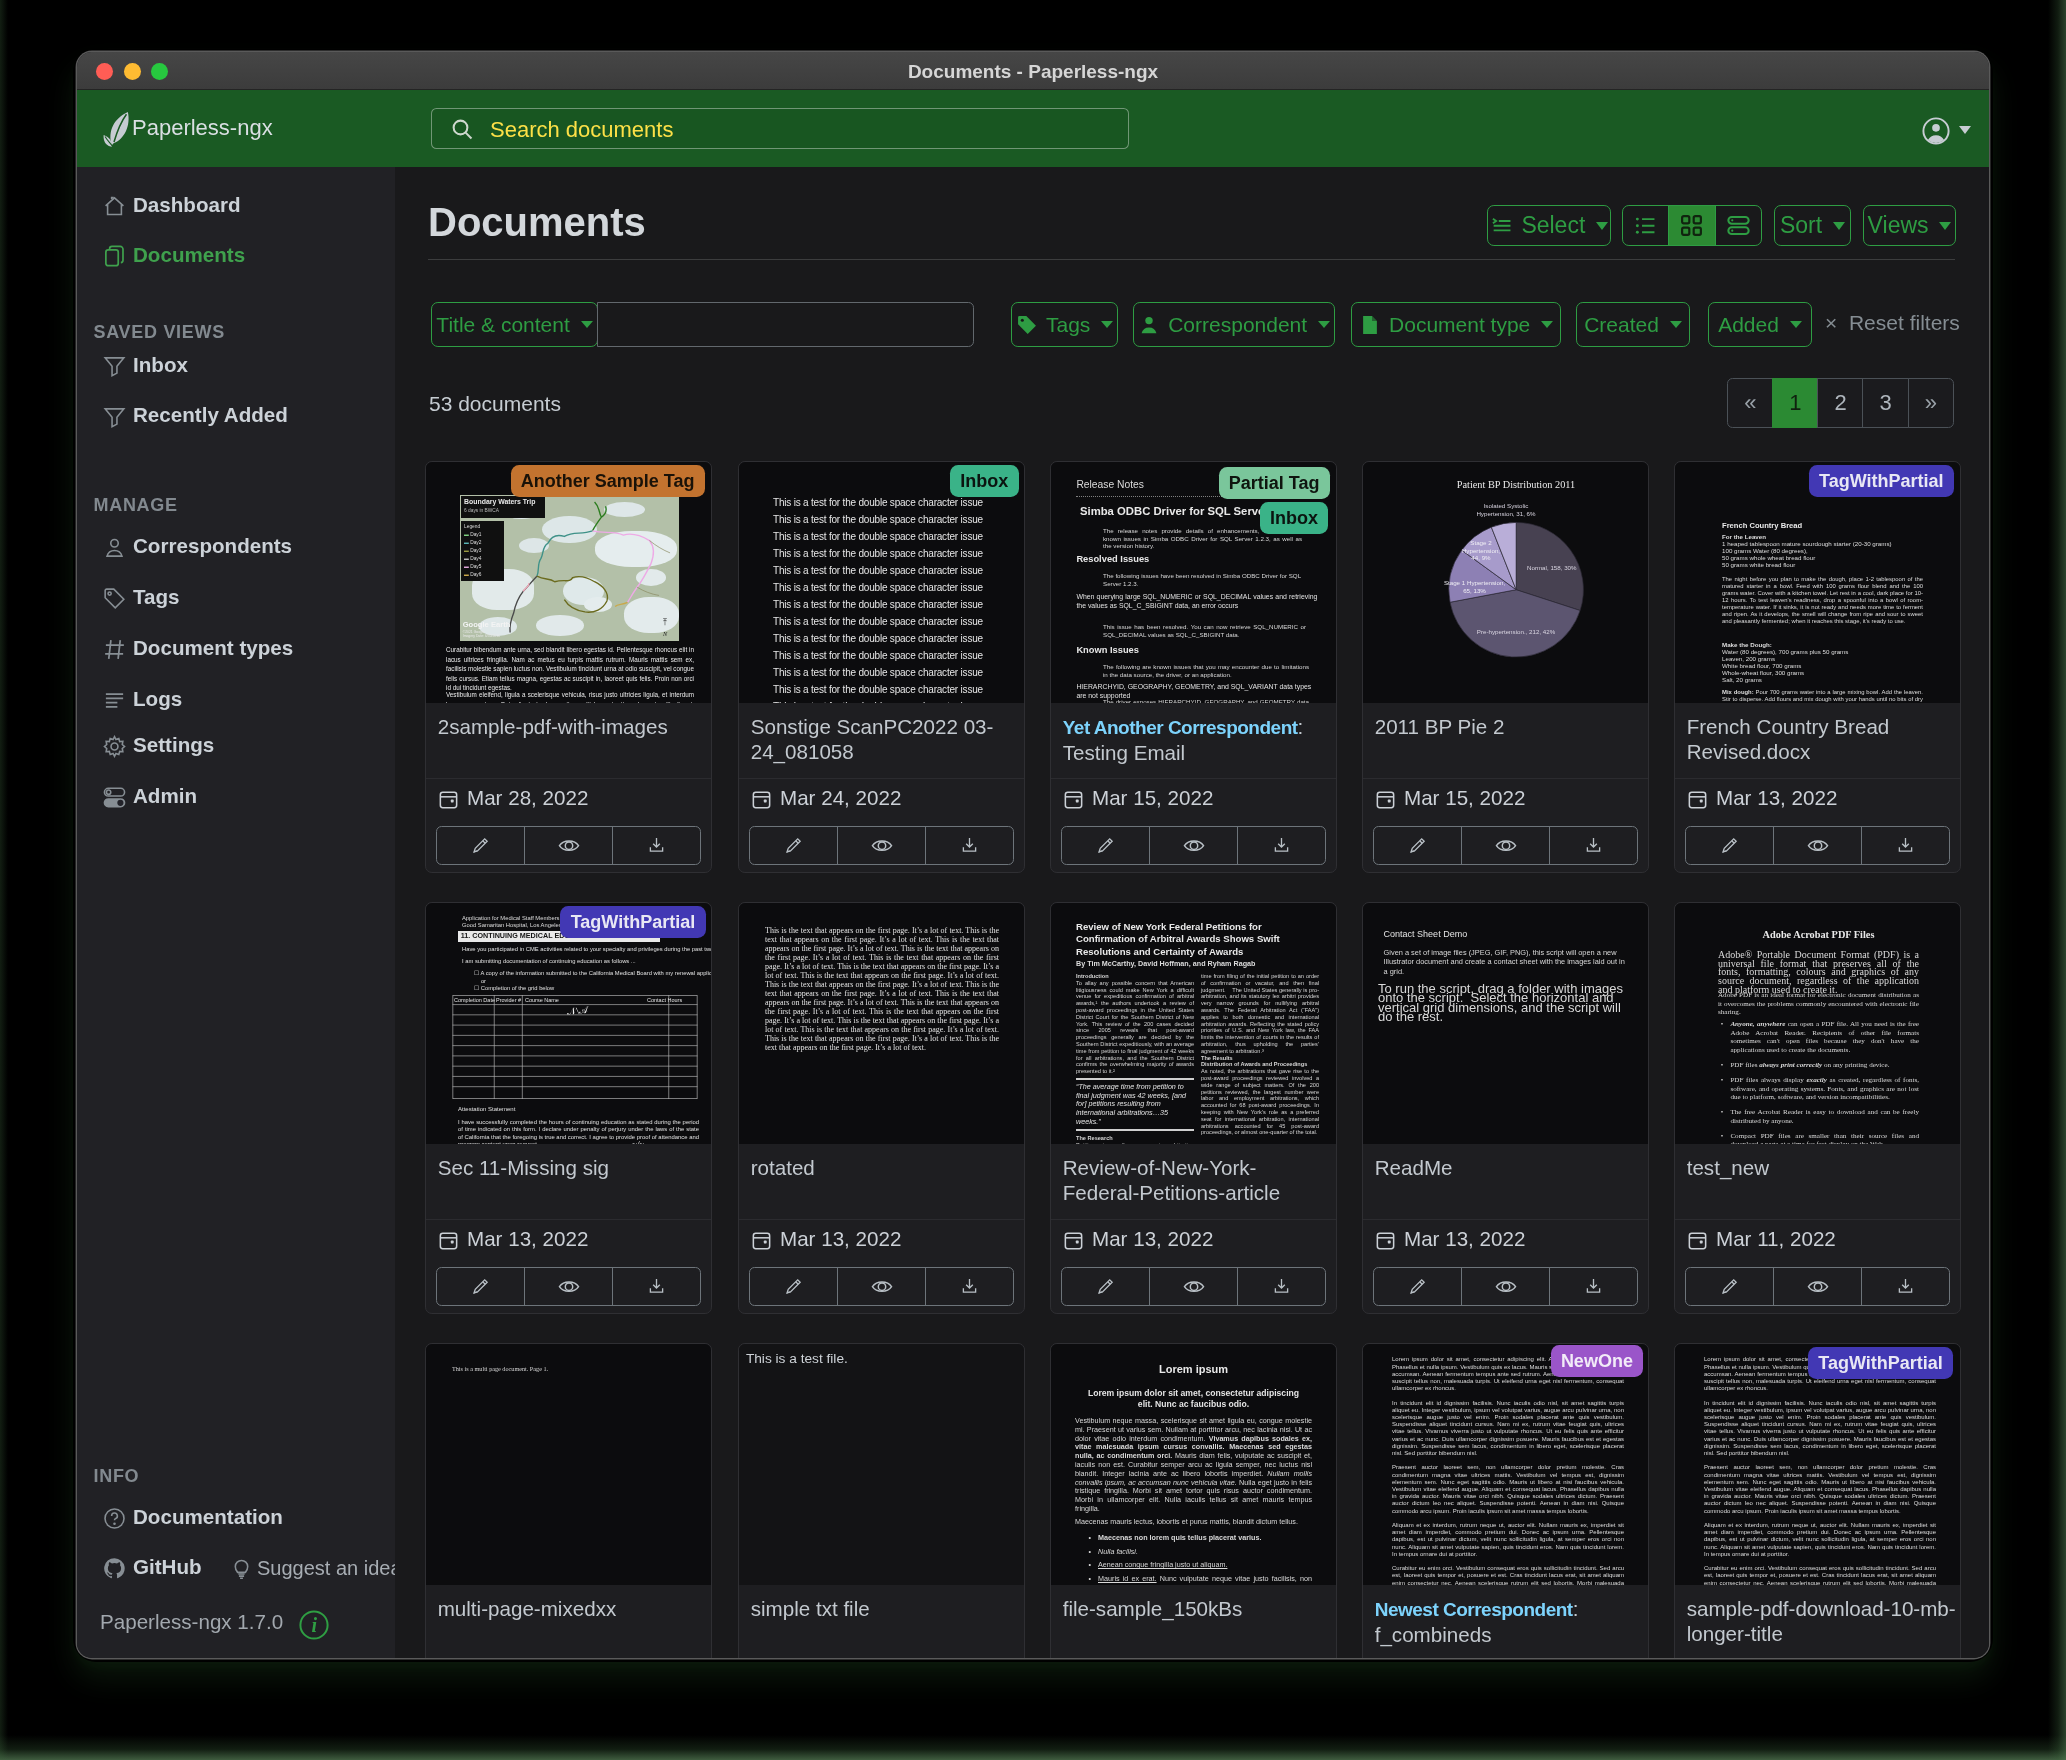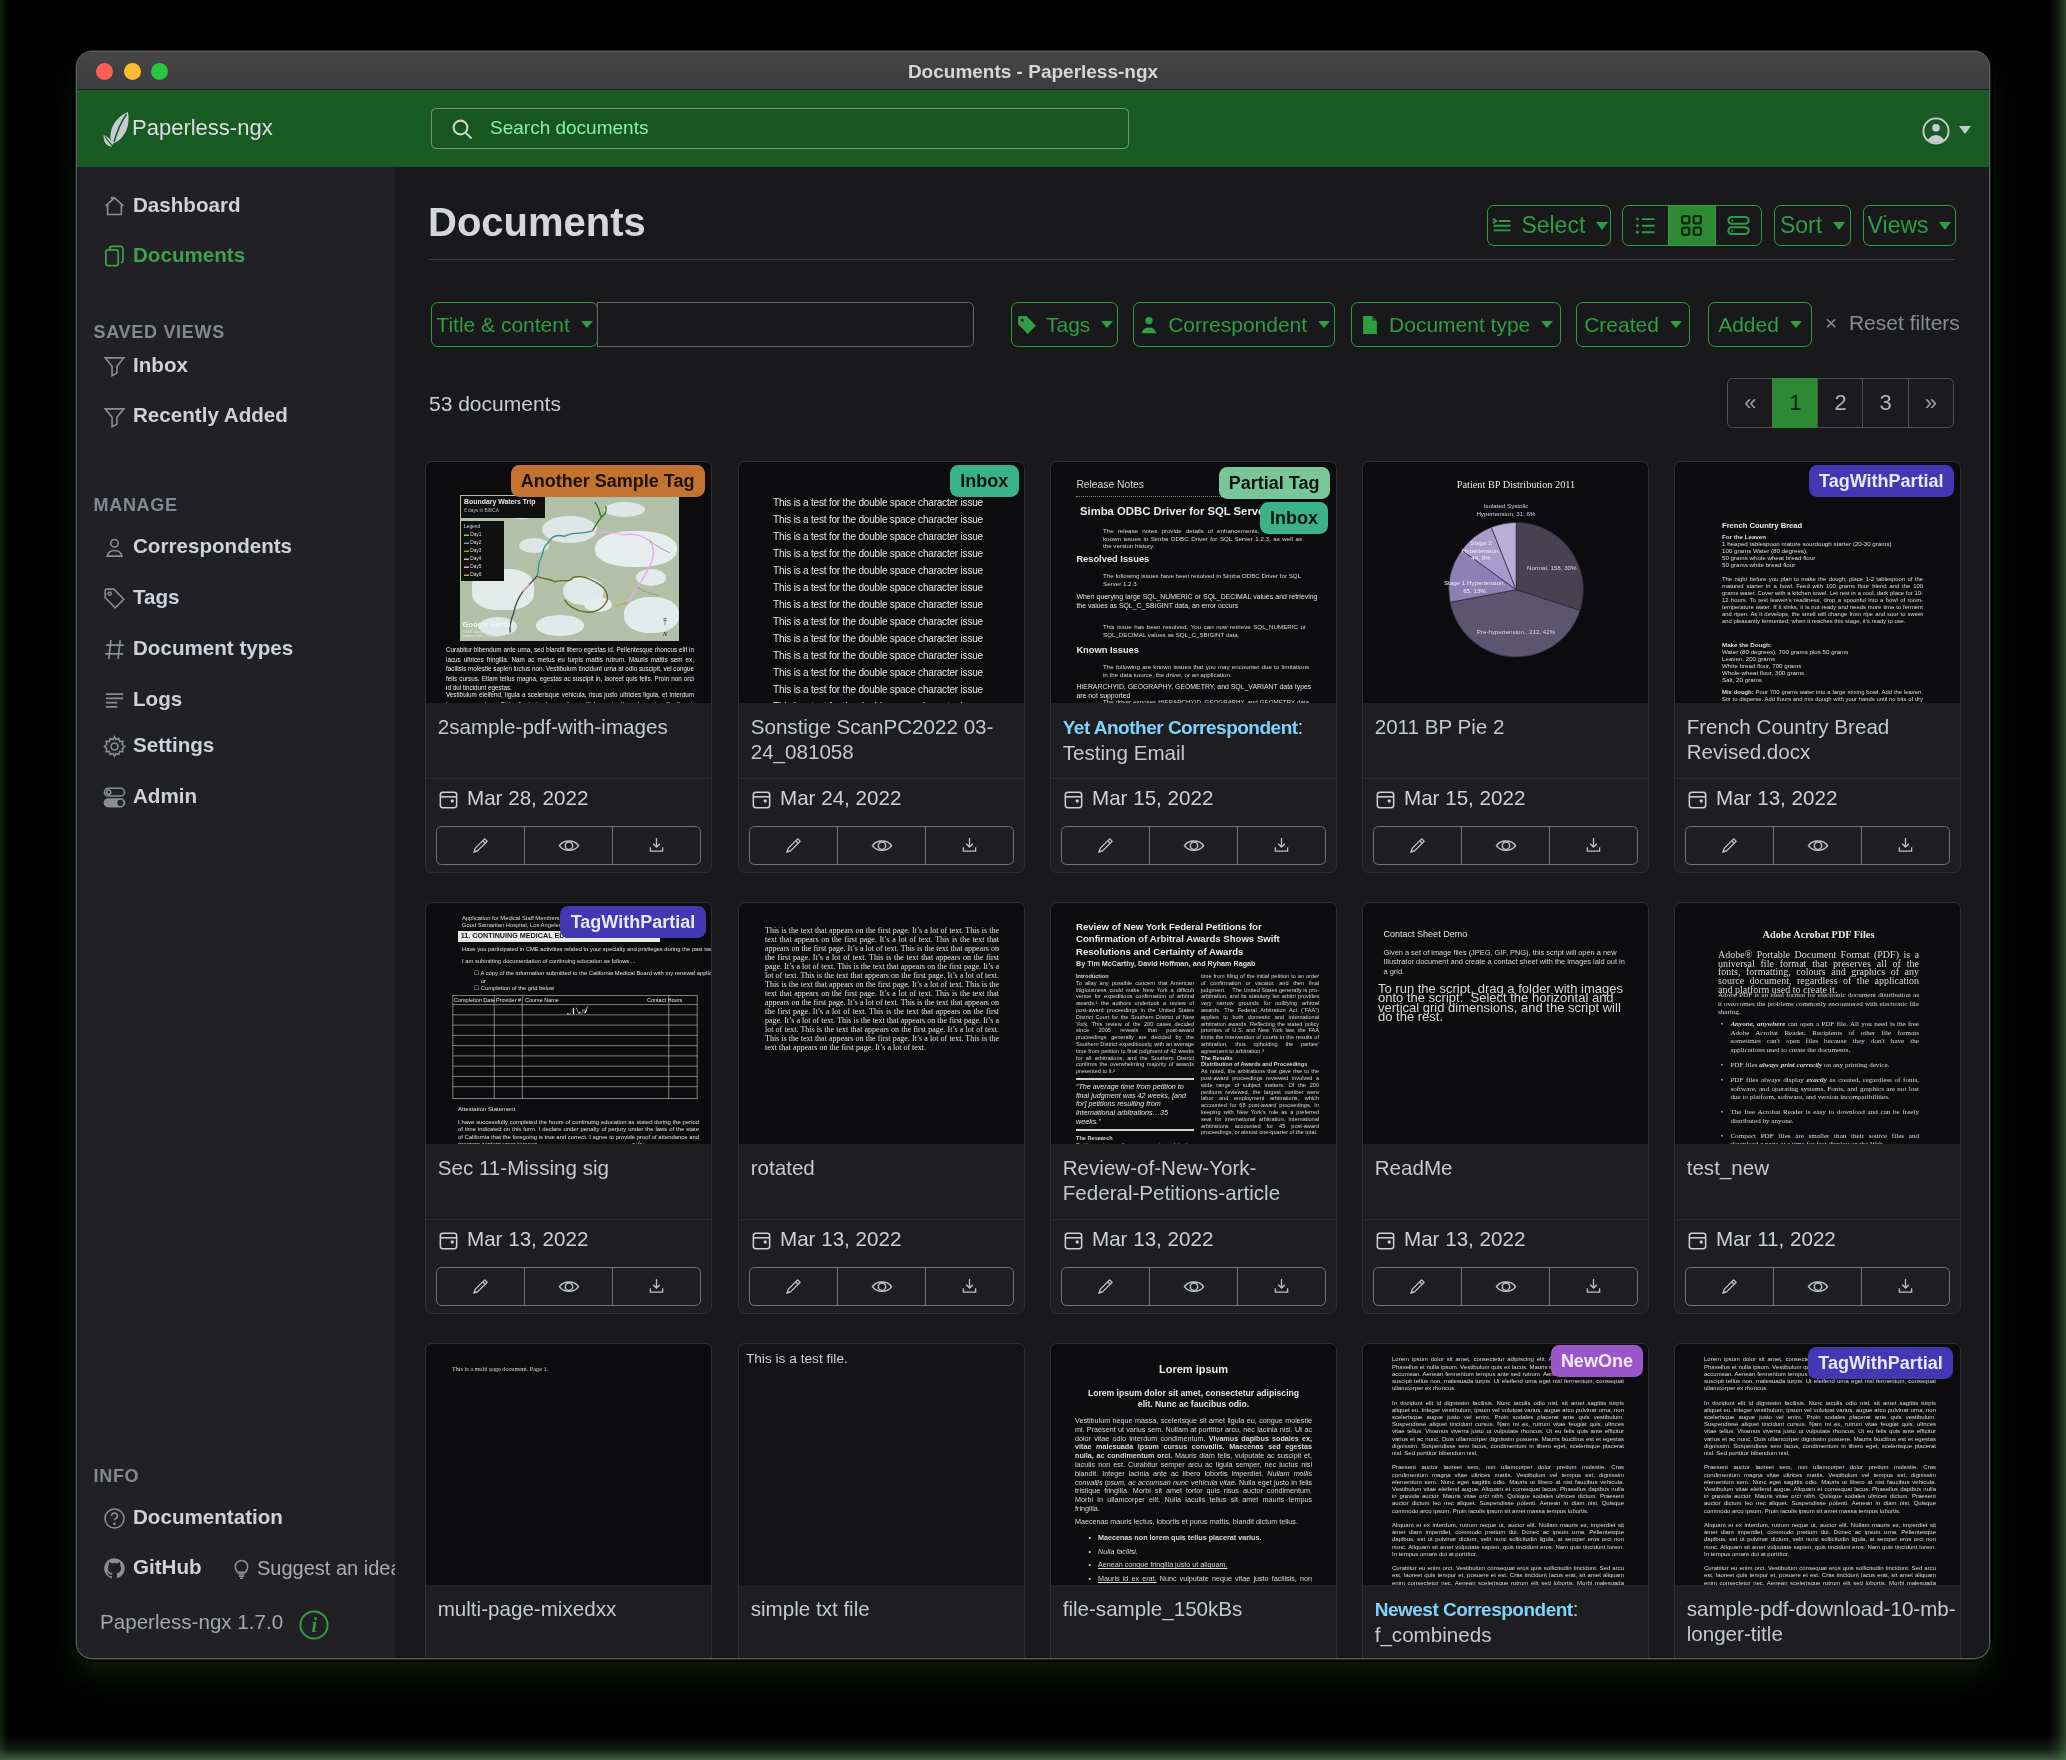--- a/index.html
+++ b/index.html
@@ -10,21 +10,21 @@
 #glow{position:absolute;left:73px;top:49px;width:1920px;height:1613px;border-radius:23.4px;box-shadow:0 18px 30px 0 rgba(45,95,45,.22), 0 5.5px 11px 0 rgba(40,85,40,.10)}
 #win{position:absolute;left:77px;top:52px;width:1912px;height:1606px;border-radius:15px;background:#19191b;overflow:hidden;box-shadow:0 0 0 1.4px #5a5a5a}
 
 #titlebar{position:absolute;left:0;top:0;width:1912px;height:38px;background:linear-gradient(#464646,#3c3c3c);border-bottom:0.7px solid #242424}
 .tl{position:absolute;top:11px;width:17px;height:17px;border-radius:50%}
 #title{position:absolute;left:0;top:0;width:100%;height:38px;line-height:40px;text-align:center;color:#d6d6d6;font-size:19px;font-weight:bold}
 
 #header{position:absolute;left:0;top:38px;width:1912px;height:77px;background:#1a5a23}
 #brand{position:absolute;left:55px;top:25px;font-size:22px;color:#dadfe3}
 #search{position:absolute;left:354px;top:18px;width:698px;height:41px;border:1.4px solid rgba(255,255,255,.38);border-radius:5.5px;background:rgba(0,0,0,.04)}
-#search span{position:absolute;left:58px;top:8.2px;font-size:19px;color:#86efac}
+#search span{position:absolute;left:58px;top:8.2px;font-size:22px;color:#fde047}
 
 #sidebar{position:absolute;left:0;top:115px;width:318px;height:1491px;background:#212125}
 #content{position:absolute;left:318px;top:115px;width:1594px;height:1491px;background:#19191b}
 .nav{position:absolute;left:56px;color:#ccd2d8;font-size:20.6px;font-weight:bold;white-space:nowrap}
 .navlbl{position:absolute;left:16.5px;color:#82898f;font-size:18px;font-weight:bold;letter-spacing:0.7px;white-space:nowrap}
 .nicon{position:absolute;left:26px;width:23px;height:23px}
 
 .gbtn{position:absolute;border:1.4px solid #2e9d43;border-radius:6.9px;color:#2e9d43;font-size:23px;display:flex;align-items:center;justify-content:center;gap:8.2px;white-space:nowrap}
 .caret{display:inline-block;width:0;height:0;border-left:6.9px solid transparent;border-right:6.9px solid transparent;border-top:8.2px solid currentColor;margin-left:2.7px}
 .h1{position:absolute;left:351px;top:148px;font-size:40px;font-weight:600;color:#d3d7db}

